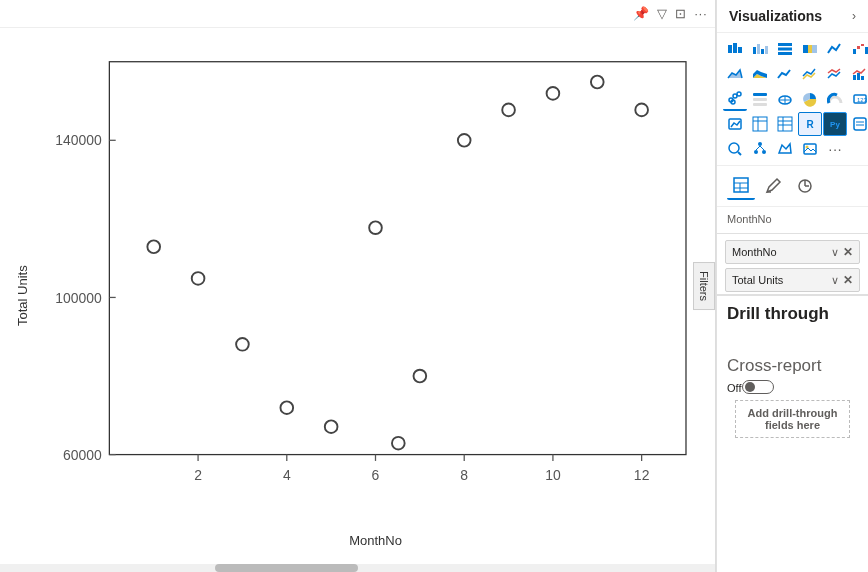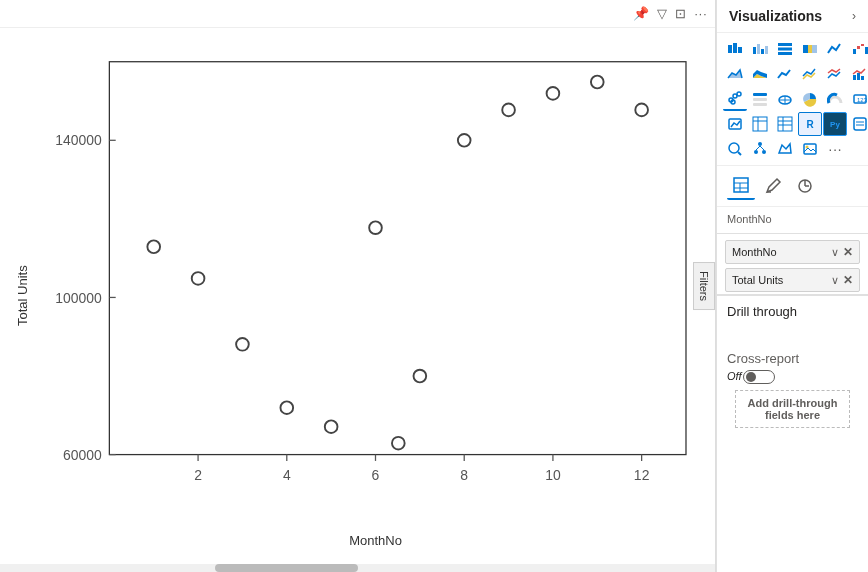--- a/index.html
+++ b/index.html
@@ -184,42 +184,41 @@
       color: #605e5c;
     }
 
     
     .drill-section {
       border-top: 2px solid #e0e0e0;
       padding: 8px 10px 4px;
     }
 
     .drill-title {
-      font-size: 13px;
-      font-weight: 400;
+      font-size: 17px;
+      font-weight: 700;
       color: #252423;
       margin-bottom: 8px;
     }
 
     .drill-option {
       margin: 6px 0;
     }
 
     .drill-option-label {
-      font-size: 13px;
+      font-size: 17px;
       color: #605e5c;
       margin-bottom: 4px;
       margin-top: 32px;
     }
 
     .toggle-row {
       display: flex;
-      align-items: flex-start;
+      align-items: flex-end;
       gap: 1px;
-      font-style: italic;
     }
 
     .toggle-label {
       font-size: 11px;
       color: #252423;
     }
 
     
     .toggle-switch {
       display: flex;

